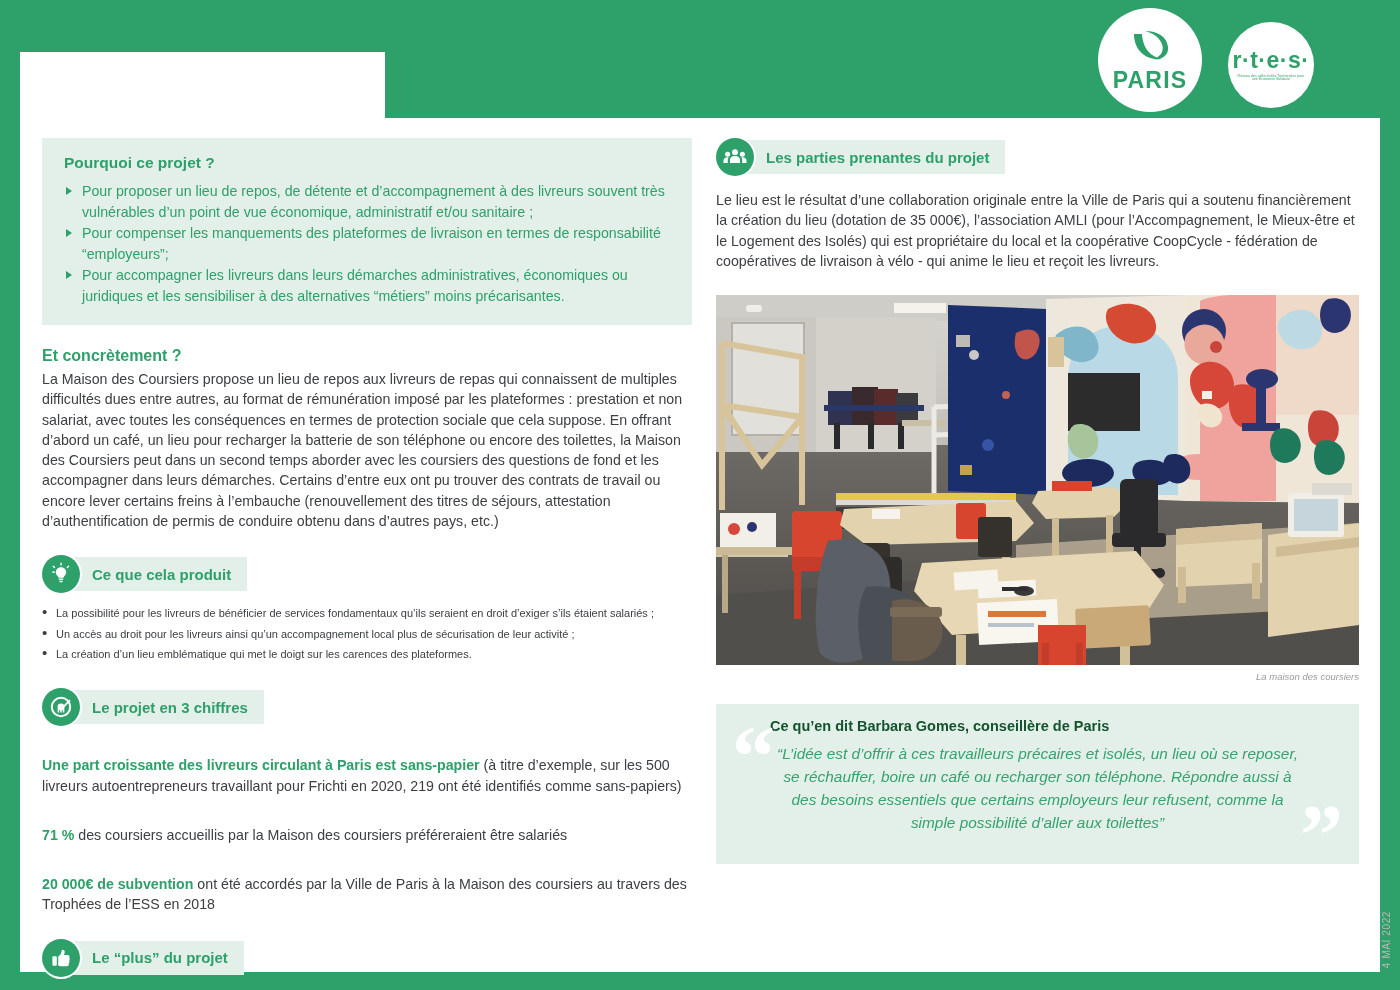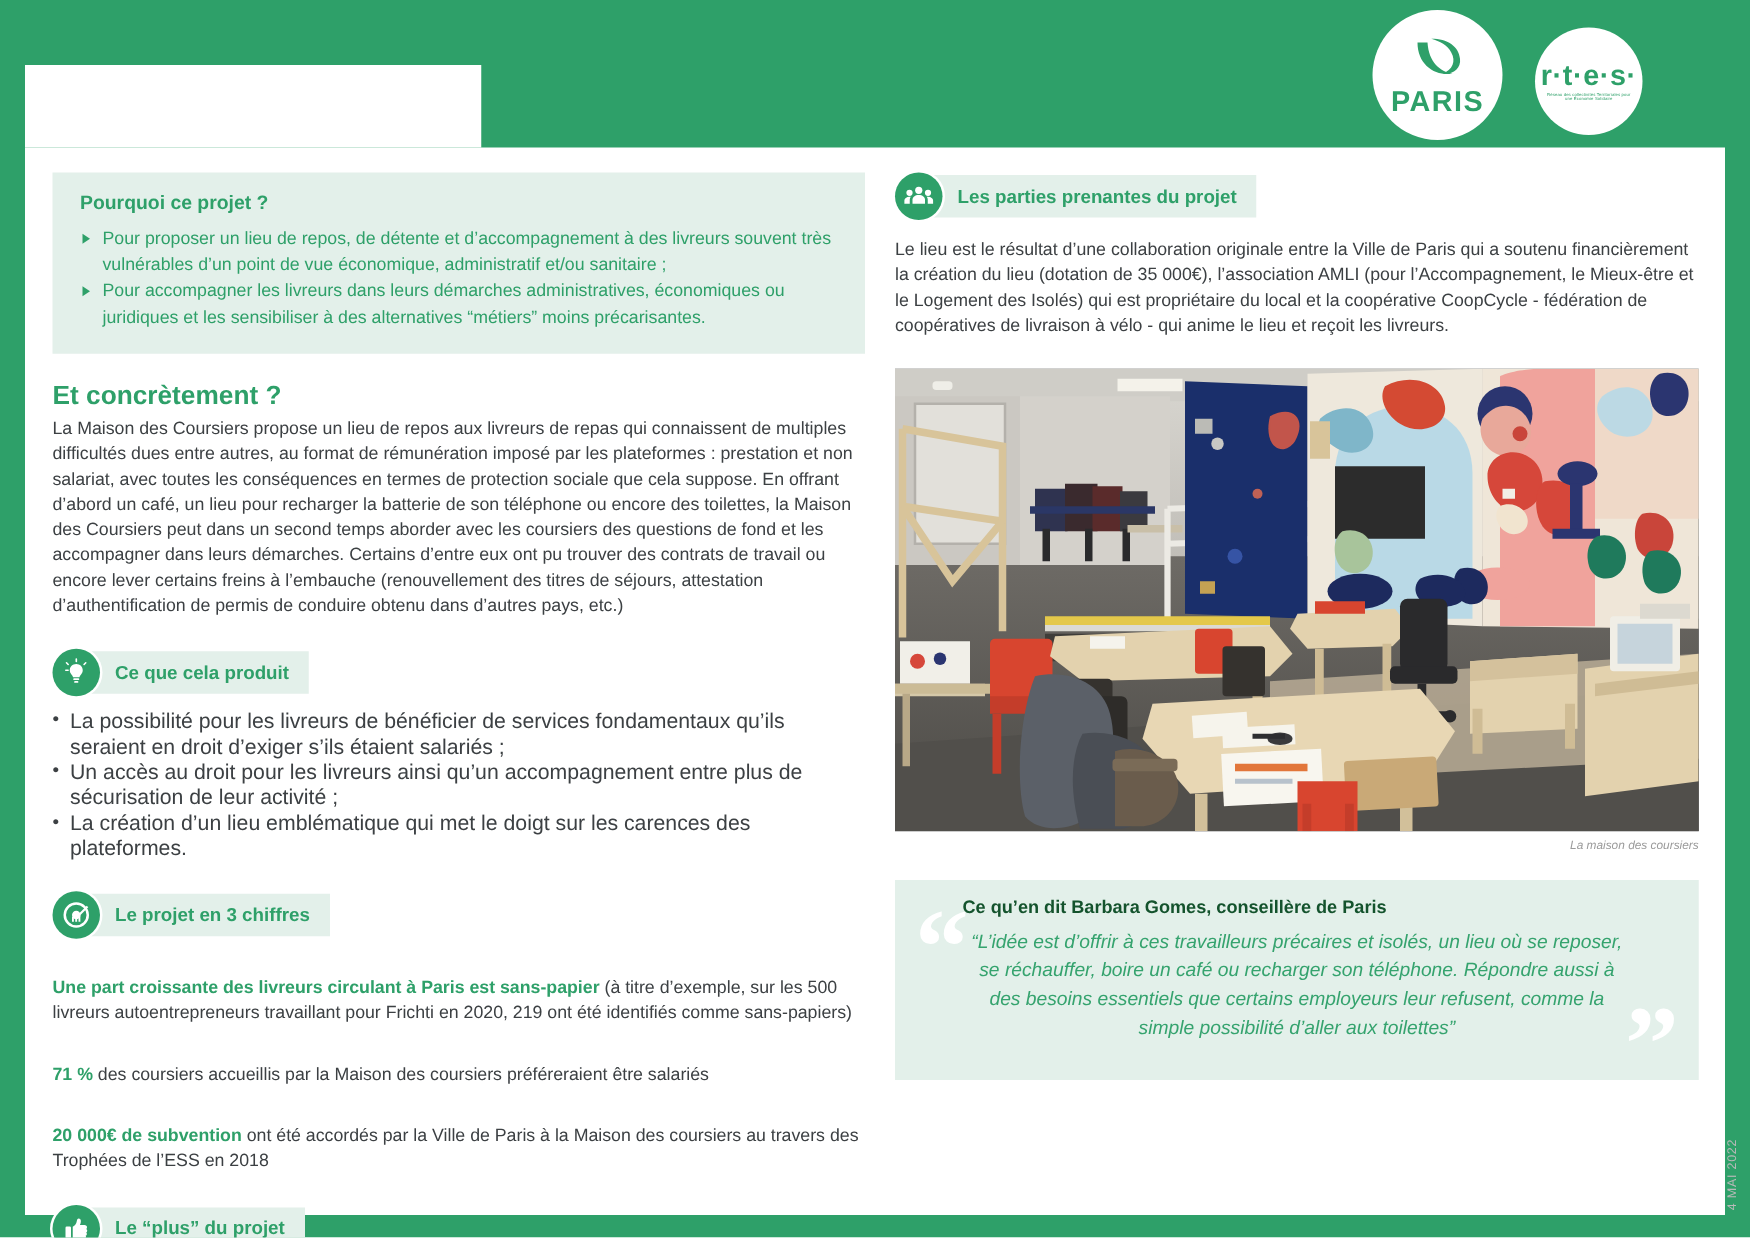--- a/index.html
+++ b/index.html
@@ -104,21 +104,21 @@
     border-left:6px solid #2ea069;
     border-top:4.5px solid transparent;
     border-bottom:4.5px solid transparent;
   }
 
   
   .section{margin-top:22px;}
   h3.plain-title{
     margin:0 0 4px 0;
     color:#2ea069;
-    font-size:21px;
+    font-size:16px;
     font-weight:bold;
   }
   p.body-text{
     margin:0;
     color:#3c4043;
     font-size:14.2px;
     line-height:20.3px;
   }
   .col-right p.body-text{color:#3c4043;}
 
@@ -145,21 +145,21 @@
     display:flex;align-items:center;
     padding:0 16px 0 26px;
     margin-left:-14px;
   }
 
   ul.dot-list{
     list-style:none;margin:10px 0 0 0;padding:0;
   }
   ul.dot-list li{
     position:relative;padding-left:14px;
-    color:#3c4043;font-size:17px;line-height:20.3px;
+    color:#3c4043;font-size:11px;line-height:20.3px;
   }
   ul.dot-list li::before{
     content:"•";position:absolute;left:0;top:-1px;color:#3c4043;font-size:15px;
   }
 
   .stat{
     margin-top:29px;
     color:#3c4043;font-size:14.2px;line-height:20.3px;
   }
   .stat b{color:#2ea069;font-weight:bold;}
@@ -241,20 +241,21 @@
     <span class="rtes-word">r·t·e·s·</span>
     <span class="rtes-sub">Réseau des collectivités Territoriales pour une Économie Solidaire</span>
   </div>
 
   <div id="col-left">
 
     <div class="mint-box">
       <div class="box-title">Pourquoi ce projet ?</div>
       <ul class="arrow-list">
         <li>Pour proposer un lieu de repos, de détente et d’accompagnement à des livreurs souvent très vulnérables d’un point de vue économique, administratif et/ou sanitaire ;</li>
+        <li>Pour compenser les manquements des plateformes de livraison en termes de responsabilité “employeurs”;</li>
         <li>Pour accompagner les livreurs dans leurs démarches administratives, économiques ou juridiques et les sensibiliser à des alternatives “métiers” moins précarisantes.</li>
       </ul>
     </div>
 
     <div class="section">
       <h3 class="plain-title">Et concrètement ?</h3>
       <p class="body-text">La Maison des Coursiers propose un lieu de repos aux livreurs de repas qui connaissent de multiples difficultés dues entre autres, au format de rémunération imposé par les plateformes : prestation et non salariat, avec toutes les conséquences en termes de protection sociale que cela suppose. En offrant d’abord un café, un lieu pour recharger la batterie de son téléphone ou encore des toilettes, la Maison des Coursiers peut dans un second temps aborder avec les coursiers des questions de fond et les accompagner dans leurs démarches. Certains d’entre eux ont pu trouver des contrats de travail ou encore lever certains freins à l’embauche (renouvellement des titres de séjours, attestation d’authentification de permis de conduire obtenu dans d’autres pays, etc.)</p>
     </div>
 
     <div class="pill-head">
@@ -268,21 +269,21 @@
             <rect x="3.0" y="9.5" width="3.1" height="1.3" rx="0.6"></rect>
             <rect x="4.2" y="3.4" width="1.3" height="3.1" rx="0.6" transform="rotate(-45 4.8 4.9)"></rect>
             <rect x="18.3" y="3.4" width="1.3" height="3.1" rx="0.6" transform="rotate(45 19 4.9)"></rect>
           </g>
         </svg>
       </span>
       <span class="pill-label">Ce que cela produit</span>
     </div>
     <ul class="dot-list">
       <li>La possibilité pour les livreurs de bénéficier de services fondamentaux qu’ils seraient en droit d’exiger s’ils étaient salariés ;</li>
-      <li>Un accès au droit pour les livreurs ainsi qu’un accompagnement entre plus de sécurisation de leur activité ;</li>
+      <li>Un accès au droit pour les livreurs ainsi qu’un accompagnement local plus de sécurisation de leur activité ;</li>
       <li>La création d’un lieu emblématique qui met le doigt sur les carences des plateformes.</li>
     </ul>
 
     <div class="pill-head">
       <span class="pill-icon">
         <svg width="24" height="24" viewBox="0 0 24 24">
           <circle cx="12" cy="12" r="9.2" fill="none" stroke="#ffffff" stroke-width="2"></circle>
           <circle cx="12" cy="12" r="3.4" fill="#ffffff"></circle>
           <path d="M13.8 11.2 L20.4 4.6 L21.6 5.8 L15 12.4 Z" fill="#ffffff"></path>
           <path d="M8.6 13.4 h1.5 v4 h-1.5 z M11.2 10.6 h1.5 v6.8 h-1.5 z M13.8 12.2 h1.5 v5.2 h-1.5 z" fill="#ffffff"></path>

